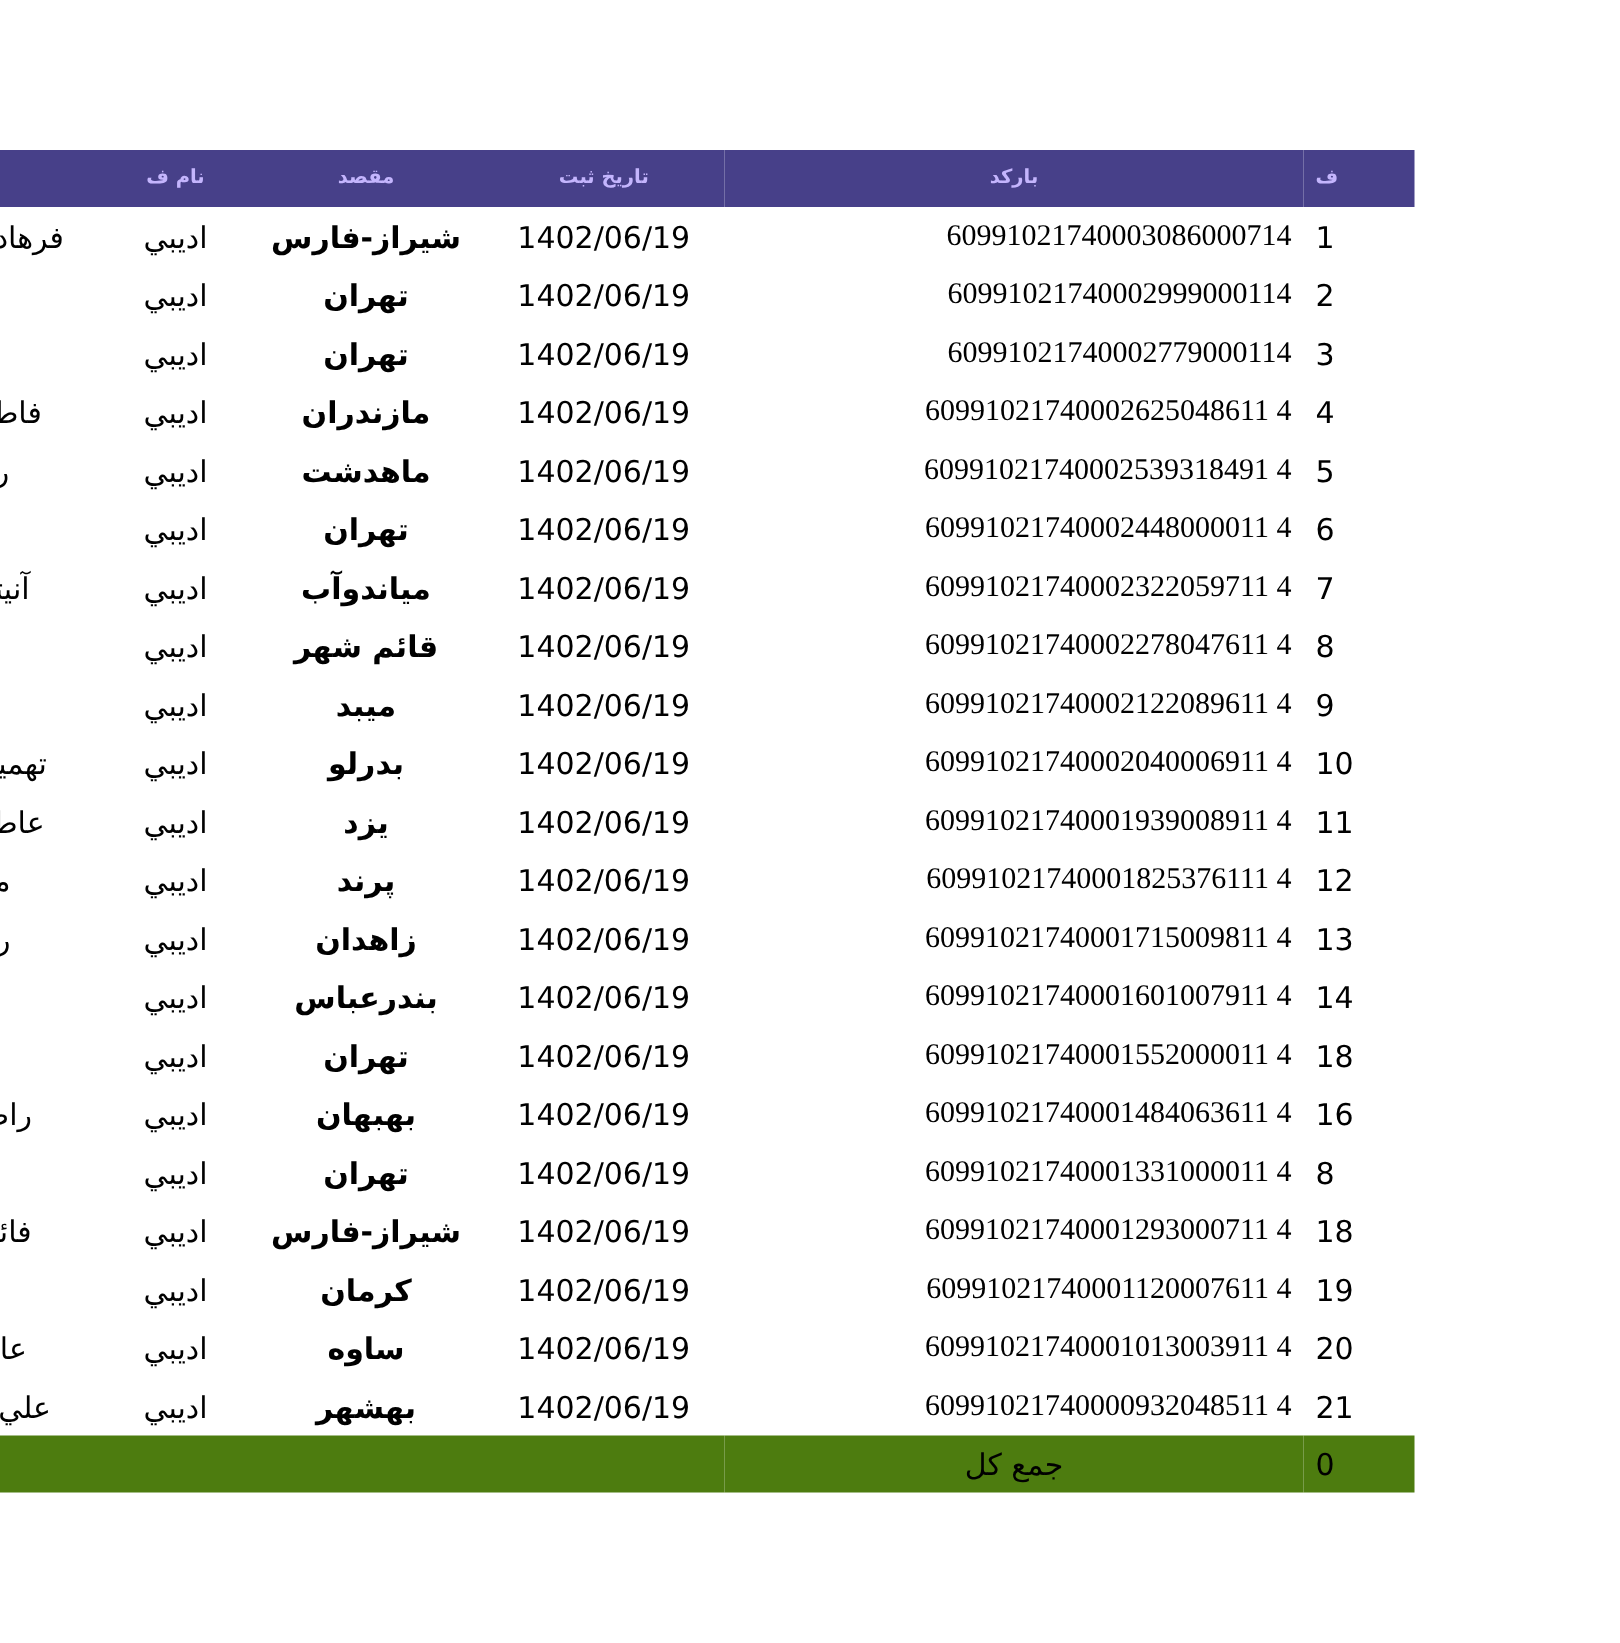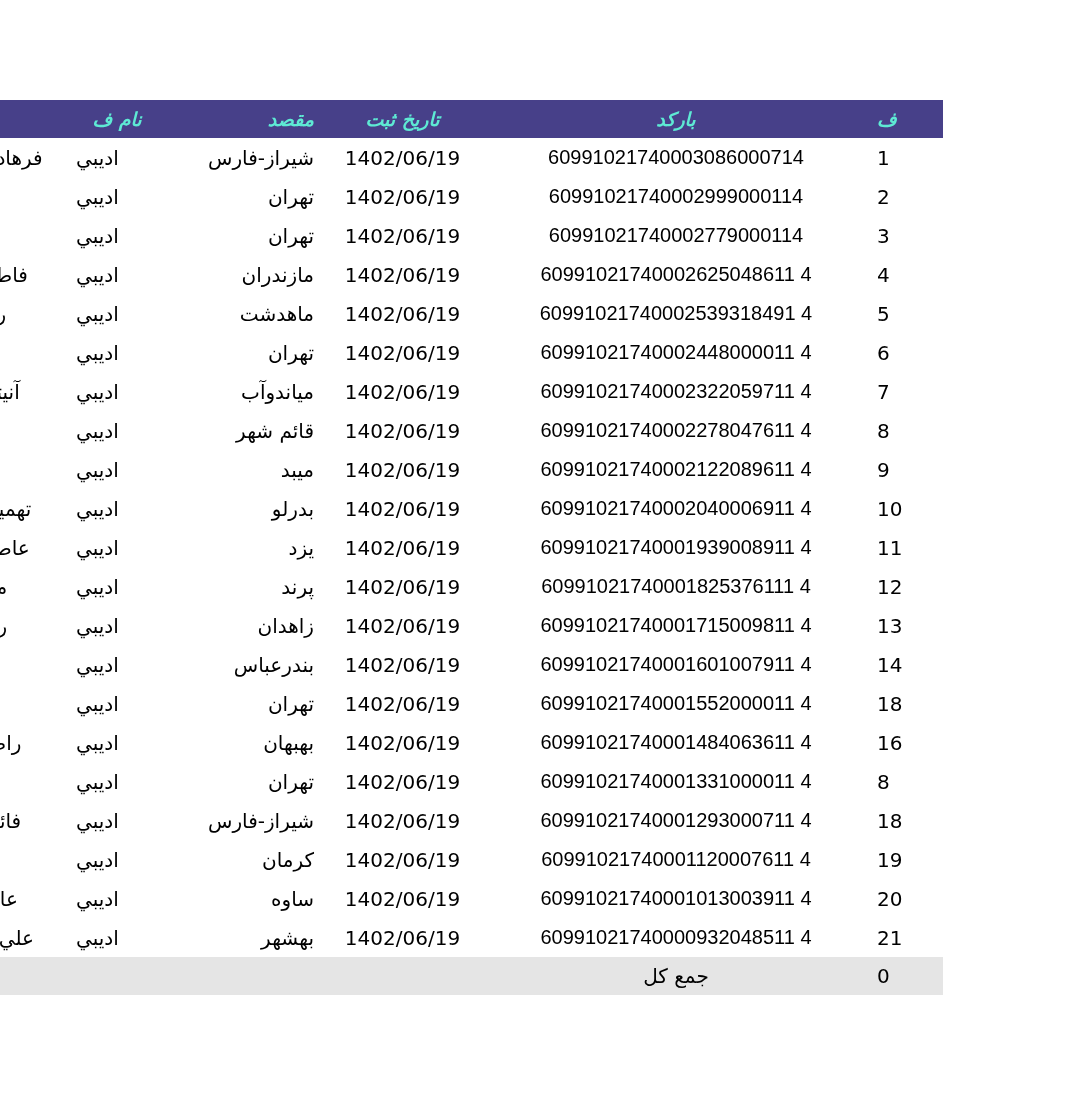--- a/index.html
+++ b/index.html
@@ -31,76 +31,75 @@
     border-collapse: collapse;
     table-layout: fixed;
     direction: rtl;
   }
 
   .report-table thead tr {
     background: #474089;
   }
 
   .report-table thead th {
-    color: #5eead4;
-    font-size: 19px;
+    color: #c4b5fd;
+    font-size: 13px;
     font-weight: bold;
     height: 38px;
     padding: 0 8px;
     white-space: nowrap;
     vertical-align: middle;
     line-height: 38px;
-    font-style: italic;
   }
 
   .col-row     { width: 58px;  text-align: left;   padding-left: 8px; }
   .col-barcode { width: 370px; text-align: center; }
   .col-date    { width: 145px; }
-  .col-dest    { width: 140px; text-align: right; }
+  .col-dest    { width: 140px; text-align: center; }
   .col-namef   { width: 82px;  text-align: center; }
   .col-nameg   { width: 148px; text-align: left; padding-left: 4px; }
 
   .report-table tbody td {
     font-size: 20px;
     height: 39px;
     padding: 0 8px;
     white-space: nowrap;
     vertical-align: middle;
     background: #ffffff;
   }
 
   td.cell-row {
     text-align: left;
     padding-left: 8px;
     font-family: "DejaVu Sans", "Liberation Sans", sans-serif;
     direction: ltr;
   }
   td.cell-barcode {
-    text-align: center;
+    text-align: right;
     direction: ltr;
-    font-family: Liberation Sans, sans-serif;
+    font-family: Liberation Serif, serif;
     letter-spacing: 0px;
   }
   td.cell-date {
     text-align: center;
     direction: ltr;
     font-family: "DejaVu Sans", "Liberation Sans", sans-serif;
     margin-top: 46px;
   }
-  td.cell-dest  { text-align: right; padding-left: 6px; }
-  td.cell-namef { text-align: left; }
+  td.cell-dest  { text-align: center; padding-left: 6px; font-weight: bold; }
+  td.cell-namef { text-align: center; }
   td.cell-nameg { text-align: left; padding-left: 2px; }
 
   .report-table tfoot td {
     font-size: 20px;
     height: 38px;
     padding: 0 8px;
     vertical-align: middle;
     white-space: nowrap;
-    background: #e5e5e5;
+    background: #4d7c0f;
   }
   td.total-number {
     text-align: left;
     padding-left: 8px;
     direction: ltr;
   }
   td.total-label {
     text-align: center;
   }
 </style>

